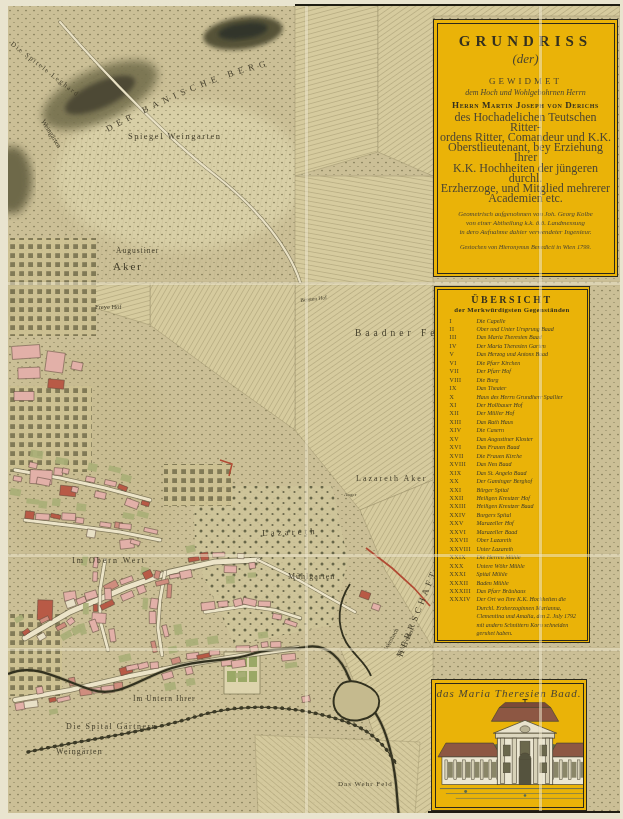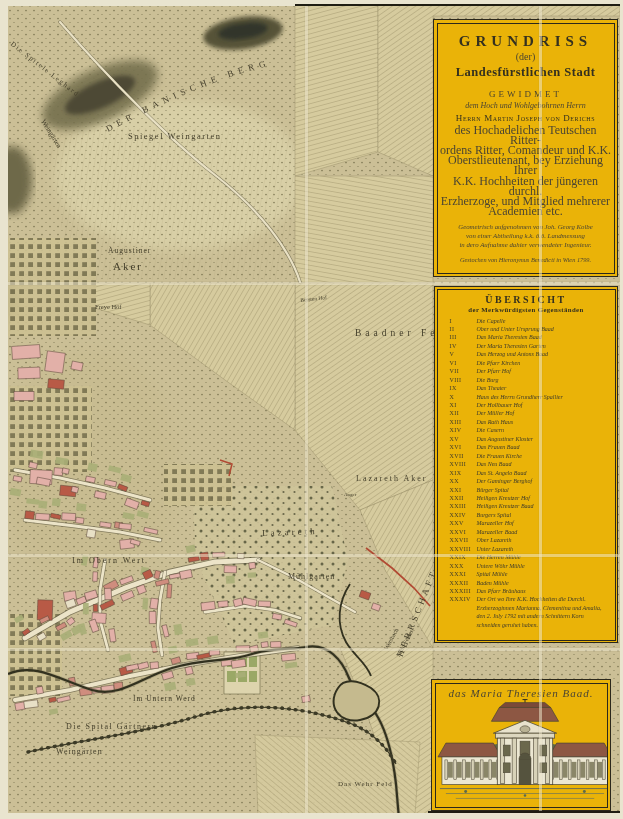--- a/index.html
+++ b/index.html
@@ -14,26 +14,26 @@
         box-shadow:0 0 1px rgba(90,80,50,.4);pointer-events:none;}
   .edge{position:absolute;background:#e9e4cf;z-index:8;}
   .edgeline{position:absolute;background:#1f1d12;z-index:9;}
   
   .panel{position:absolute;background:#eab308;border:1.2px solid #2b281c;
          padding:2.5px;z-index:5;box-sizing:border-box;}
   .panel-inner{border:1.6px solid #2b281c;width:100%;height:100%;
          box-sizing:border-box;overflow:hidden;text-align:center;color:#34301f;}
   
   .t-grundriss{font-size:15px;font-weight:bold;letter-spacing:5px;margin-top:9px;color:#35311f;}
-  .t-der{font-size:10px;margin-top:1px;color:#4a4430;}
+  .t-der{font-size:13px;font-style:italic;margin-top:1px;color:#4a4430;}
   .t-stadt{font-size:12.5px;font-weight:bold;letter-spacing:.5px;margin-top:3px;}
   .t-baaden{font-size:22px;font-weight:bold;letter-spacing:7px;margin-top:4px;color:#2e2a19;}
   .t-gewidmet{font-size:9px;font-weight:normal;letter-spacing:3px;margin-top:9px;color:#4a432e;}
   .t-scriptline{font-size:8px;font-style:italic;margin-top:2px;color:#4a4433;}
-  .t-dedicatee{font-size:9px;font-weight:normal;font-variant:small-caps;margin-top:3px;letter-spacing:.6px;}
+  .t-dedicatee{font-size:9px;font-weight:bold;font-variant:small-caps;margin-top:3px;letter-spacing:.6px;}
   .t-dedtext{font-size:12px;line-height:10.2px;margin-top:2px;color:#4a4433;}
   .t-surv{font-size:6.8px;font-style:italic;line-height:8.8px;margin-top:7px;color:#4a4433;}
   .t-engraver{font-size:6.3px;font-style:italic;margin-top:6px;color:#4a4433;}
   
   .lg-title{font-size:10px;font-weight:bold;letter-spacing:2.5px;margin-top:4px;}
   .lg-sub{font-size:6.8px;font-weight:bold;letter-spacing:.4px;margin-top:1px;margin-bottom:4px;}
   .lg-list{text-align:left;padding:0 7px 0 12px;}
   .lrow{display:flex;font-size:6px;line-height:8.45px;color:#3d3a2b;}
   .lnum{width:27px;flex:none;font-variant:small-caps;letter-spacing:.4px;}
   .llab{flex:1;font-style:italic;}
@@ -324,64 +324,63 @@
     </g>
 
     <text font-family="Liberation Serif,serif" font-size="9" letter-spacing="5" fill="#4a4430">
       <textPath href="#bergArc">DER BANISCHE BERG</textPath>
     </text>
   </svg>
 
   <span class="lbl" style="left:14px;top:40px;font-size:7px;letter-spacing:1.5px;transform:rotate(38deg)">Die Spitele Leghard</span>
   <span class="lbl" style="left:128px;top:131px;font-size:8.5px;letter-spacing:1.5px">Spiegel Weingarten</span>
   <span class="lbl" style="left:46px;top:118px;font-size:7px;transform:rotate(58deg)">Weingärten</span>
-  <span class="lbl" style="left:108px;top:246px;font-size:7.5px;letter-spacing:1px">Augustiner</span>
+  <span class="lbl" style="left:116px;top:246px;font-size:7.5px;letter-spacing:1px">Augustiner</span>
   <span class="lbl" style="left:113px;top:260px;font-size:11px;letter-spacing:2px">Aker</span>
   <span class="lbl" style="left:95px;top:303px;font-size:6.5px">Freye Höf</span>
   <span class="lbl" style="left:355px;top:328px;font-size:9.5px;letter-spacing:4px">Baadner Feld</span>
   <span class="lbl" style="left:300px;top:297px;font-size:5.5px;transform:rotate(-6deg)">Bersten Hof</span>
   <span class="lbl" style="left:356px;top:474px;font-size:8px;letter-spacing:2px">Lazareth Aker</span>
   <span class="lbl" style="left:344px;top:492px;font-size:5px">Anger</span>
   <span class="lbl" style="left:262px;top:528px;font-size:9px;letter-spacing:3px;transform:rotate(-2deg)">Lazareth</span>
   <span class="lbl" style="left:72px;top:556px;font-size:8px;letter-spacing:2px">Im Obern Wert</span>
   <span class="lbl" style="left:288px;top:572px;font-size:8px;letter-spacing:1px">Mühlgarten</span>
   <span class="lbl" style="left:383px;top:648px;font-size:6px;transform:rotate(-62deg)">Wersbach</span>
   <span class="lbl" style="left:395px;top:655px;font-size:6px;transform:rotate(-62deg)">Mühl Felder</span>
   <span class="lbl" style="left:404px;top:648px;font-size:9px;letter-spacing:3.5px;transform:rotate(-68deg);transform-origin:left bottom">HERRSCHAFT LEESDORF</span>
-  <span class="lbl" style="left:133px;top:694px;font-size:7.5px;letter-spacing:1px">Im Untern Werd</span>
+  <span class="lbl" style="left:133px;top:694px;font-size:7.5px;letter-spacing:1px">Im Untern Ihrer</span>
   <span class="lbl" style="left:66px;top:722px;font-size:8px;letter-spacing:1.5px">Die Spital Gärtnern</span>
   <span class="lbl" style="left:56px;top:747px;font-size:8px;letter-spacing:1px">Weingärten</span>
   <span class="lbl" style="left:338px;top:780px;font-size:7px;letter-spacing:1px">Das Wehr Feld</span>
 
   <div class="panel" style="left:433px;top:19px;width:185px;height:258px">
     <div class="panel-inner">
       <div class="t-grundriss">GRUNDRISS</div>
       <div class="t-der">(der)</div>
-      <div class="t-stadt">Landesfürstlichen Stadt</div>
       <div class="t-gewidmet">GEWIDMET</div>
       <div class="t-scriptline">dem Hoch und Wohlgebohrnen Herrn</div>
       <div class="t-dedicatee">Herrn Martin Joseph von Derichs</div>
       <div class="t-dedtext">
         <div>des Hochadelichen Teutschen Ritter-</div>
         <div>ordens Ritter, Comandeur und K.K.</div>
         <div>Oberstlieutenant, bey Erziehung Ihrer</div>
         <div>K.K. Hochheiten der jüngeren durchl.</div>
         <div>Erzherzoge, und Mitglied mehrerer</div>
         <div>Academien etc.</div>
       </div>
       <div class="t-surv">
         <div>Geometrisch aufgenohmen von Joh. Georg Kolbe</div>
         <div>von einer Abtheilung k.k. ö.ö. Landmessung</div>
         <div>in dero Aufnahme dahier verwendeter Ingenieur.</div>
       </div>
       <div class="t-engraver">Gestochen von Hieronymus Benedicti in Wien 1799.</div>
     </div>
   </div>
 
-  <div class="panel" style="left:434px;top:286px;width:184px;height:357px;padding:1.5px">
+  <div class="panel" style="left:434px;top:286px;width:156px;height:357px;padding:1.5px">
     <div class="panel-inner" style="border-width:1px">
       <div class="lg-title">ÜBERSICHT</div>
       <div class="lg-sub">der Merkwürdigsten Gegenständen</div>
       <div class="lg-list">
           <div class="lrow">
             <span class="lnum">I</span>
             <span class="llab">Die Capelle</span>
           </div>
           <div class="lrow">
             <span class="lnum">II</span>
@@ -512,21 +511,21 @@
             <span class="llab">Das Pfarr Bräuhaus</span>
           </div>
           <div class="lrow">
             <span class="lnum">XXXIV</span>
             <span class="llab">Der Ort wo Ihre K.K. Hochheiten die Durchl. Erzherzoginnen Marianna, Clementina und Amalia, den 2. July 1792 mit andern Schnittern Korn schneiden geruhet haben.</span>
           </div>
         </div>
     </div>
   </div>
 
-  <div class="panel" style="left:431px;top:679px;width:180px;height:132px">
+  <div class="panel" style="left:431px;top:679px;width:156px;height:132px">
     <div class="panel-inner">
       <div class="v-caption">das Maria Theresien Baad.</div>
       <svg width="178" height="104" viewBox="0 0 180 104">
 
         <circle cx="62" cy="52" r="7" fill="#5f6b48"></circle>
           <circle cx="118" cy="52" r="7" fill="#5f6b48"></circle>
 
         <polygon points="2,58 66,58 58,44 10,44" fill="#8d5743" stroke="#4a4433" stroke-width=".7"></polygon>
         <rect x="6" y="58" width="58" height="28" fill="#ece7d2" stroke="#4a4433" stroke-width=".7"></rect>
         <g fill="#8a8668">

